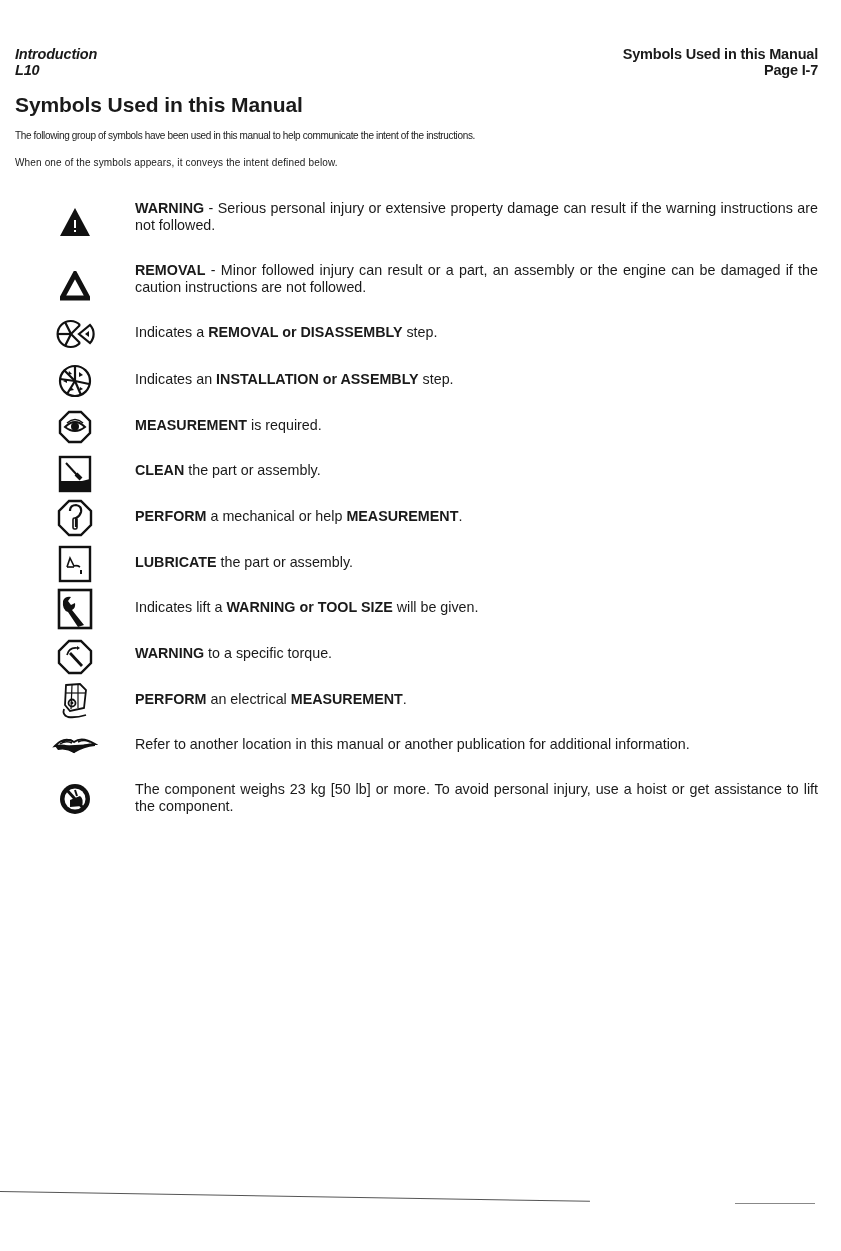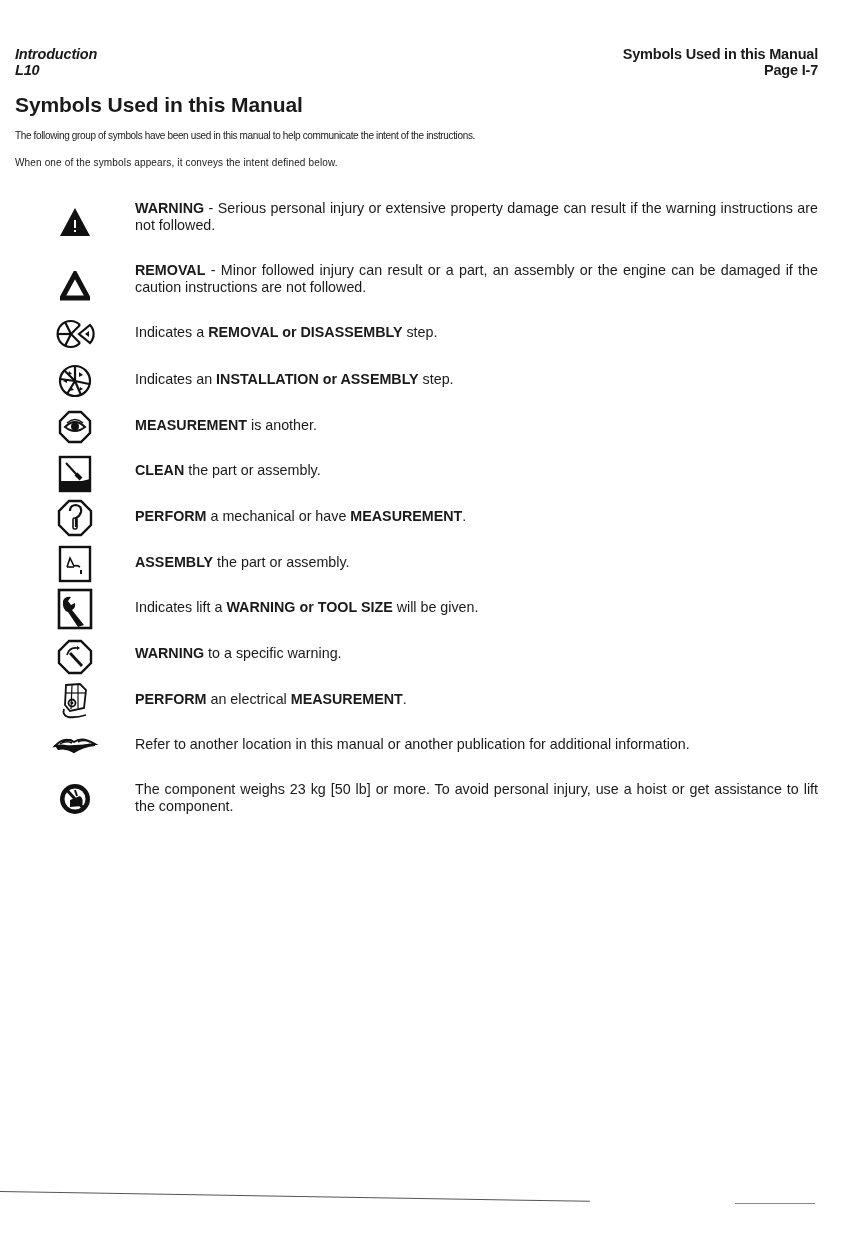--- a/index.html
+++ b/index.html
@@ -93,21 +93,21 @@
 
 <div class="sym" style="top:417px">
   <div class="icon" style="top:-10px">
     <svg width="34" height="34" viewBox="0 0 34 34">
       <polygon points="11,2 23,2 32,11 32,23 23,32 11,32 2,23 2,11" fill="none" stroke="#111" stroke-width="2.4"></polygon>
       <path d="M7,17 Q17,7 27,17 Q17,25 7,17 Z" fill="none" stroke="#111" stroke-width="2"></path>
       <circle cx="17" cy="16.5" r="4" fill="#111"></circle>
       <path d="M9,13 Q17,6 25,13" fill="none" stroke="#111" stroke-width="1.6"></path>
     </svg>
   </div>
-  <div class="text"><b>MEASUREMENT</b><span> is another.</span></div>
+  <div class="text"><b>MEASUREMENT</b><span> is required.</span></div>
 </div>
 
 <div class="sym" style="top:462px">
   <div class="icon" style="top:-8px">
     <svg width="34" height="38" viewBox="0 0 34 38">
       <rect x="2" y="2" width="30" height="34" fill="#fff" stroke="#111" stroke-width="2.4"></rect>
       <path d="M2,26 L24,26 L32,24 L32,36 L2,36 Z" fill="#111"></path>
       <line x1="8" y1="8" x2="19" y2="20" stroke="#111" stroke-width="2"></line>
       <line x1="18" y1="19" x2="23" y2="24" stroke="#111" stroke-width="4"></line>
     </svg>
@@ -116,33 +116,33 @@
 </div>
 
 <div class="sym" style="top:508px">
   <div class="icon" style="top:-10px">
     <svg width="36" height="38" viewBox="0 0 36 38">
       <polygon points="12,2 24,2 34,12 34,26 24,36 12,36 2,26 2,12" fill="none" stroke="#111" stroke-width="2.4"></polygon>
       <path d="M13,12 Q13,6 19,6 Q25,7 24,13 Q23,17 19,19 L19,28" fill="none" stroke="#111" stroke-width="2.2"></path>
       <rect x="16" y="19" width="4" height="11" rx="1.5" fill="none" stroke="#111" stroke-width="1.6"></rect>
     </svg>
   </div>
-  <div class="text"><b>PERFORM</b><span> a mechanical or have </span><b>MEASUREMENT</b><span>.</span></div>
+  <div class="text"><b>PERFORM</b><span> a mechanical or help </span><b>MEASUREMENT</b><span>.</span></div>
 </div>
 
 <div class="sym" style="top:554px">
   <div class="icon" style="top:-10px">
     <svg width="34" height="38" viewBox="0 0 34 38">
       <rect x="2" y="2" width="30" height="34" fill="none" stroke="#111" stroke-width="2.4"></rect>
       <path d="M9,22 L12,13 L16,21 Q19,20 22,22" fill="none" stroke="#111" stroke-width="1.6"></path>
       <line x1="9" y1="22" x2="16" y2="22" stroke="#111" stroke-width="1.6"></line>
       <rect x="22" y="25" width="2" height="4" fill="#111"></rect>
     </svg>
   </div>
-  <div class="text"><b>ASSEMBLY</b><span> the part or assembly.</span></div>
+  <div class="text"><b>LUBRICATE</b><span> the part or assembly.</span></div>
 </div>
 
 <div class="sym" style="top:599px">
   <div class="icon" style="top:-10px">
     <svg width="36" height="42" viewBox="0 0 36 42">
       <rect x="2" y="2" width="32" height="38" fill="none" stroke="#111" stroke-width="2.6"></rect>
       <path d="M6,13 Q8,8 14,9 L11,13 L14,17 L18,15 Q19,20 15,22 L27,37 L21,39 L11,24 Q5,22 6,13 Z" fill="#111"></path>
     </svg>
   </div>
   <div class="text"><span>Indicates lift a </span><b>WARNING or TOOL SIZE</b><span> will be given.</span></div>
@@ -150,21 +150,21 @@
 
 <div class="sym" style="top:645px">
   <div class="icon" style="top:-8px">
     <svg width="36" height="36" viewBox="0 0 36 36">
       <polygon points="12,2 24,2 34,12 34,24 24,34 12,34 2,24 2,12" fill="none" stroke="#111" stroke-width="2.4"></polygon>
       <path d="M10,16 Q12,8 20,9" fill="none" stroke="#111" stroke-width="1.6"></path>
       <polygon points="20,7 23,9 20,11" fill="#111"></polygon>
       <line x1="13" y1="14" x2="25" y2="27" stroke="#111" stroke-width="2.8"></line>
     </svg>
   </div>
-  <div class="text"><b>WARNING</b><span> to a specific warning.</span></div>
+  <div class="text"><b>WARNING</b><span> to a specific torque.</span></div>
 </div>
 
 <div class="sym" style="top:691px">
   <div class="icon" style="top:-10px">
     <svg width="34" height="40" viewBox="0 0 34 40">
       <path d="M8,4 L22,3 L28,9 L26,27 L12,30 L7,24 Z" fill="none" stroke="#111" stroke-width="1.8"></path>
       <line x1="14" y1="4" x2="13" y2="28" stroke="#111" stroke-width="1.2"></line>
       <line x1="20" y1="4" x2="20" y2="27" stroke="#111" stroke-width="1.2"></line>
       <line x1="8" y1="12" x2="27" y2="12" stroke="#111" stroke-width="1.2"></line>
       <circle cx="14" cy="22" r="3.5" fill="none" stroke="#111" stroke-width="1.8"></circle>

